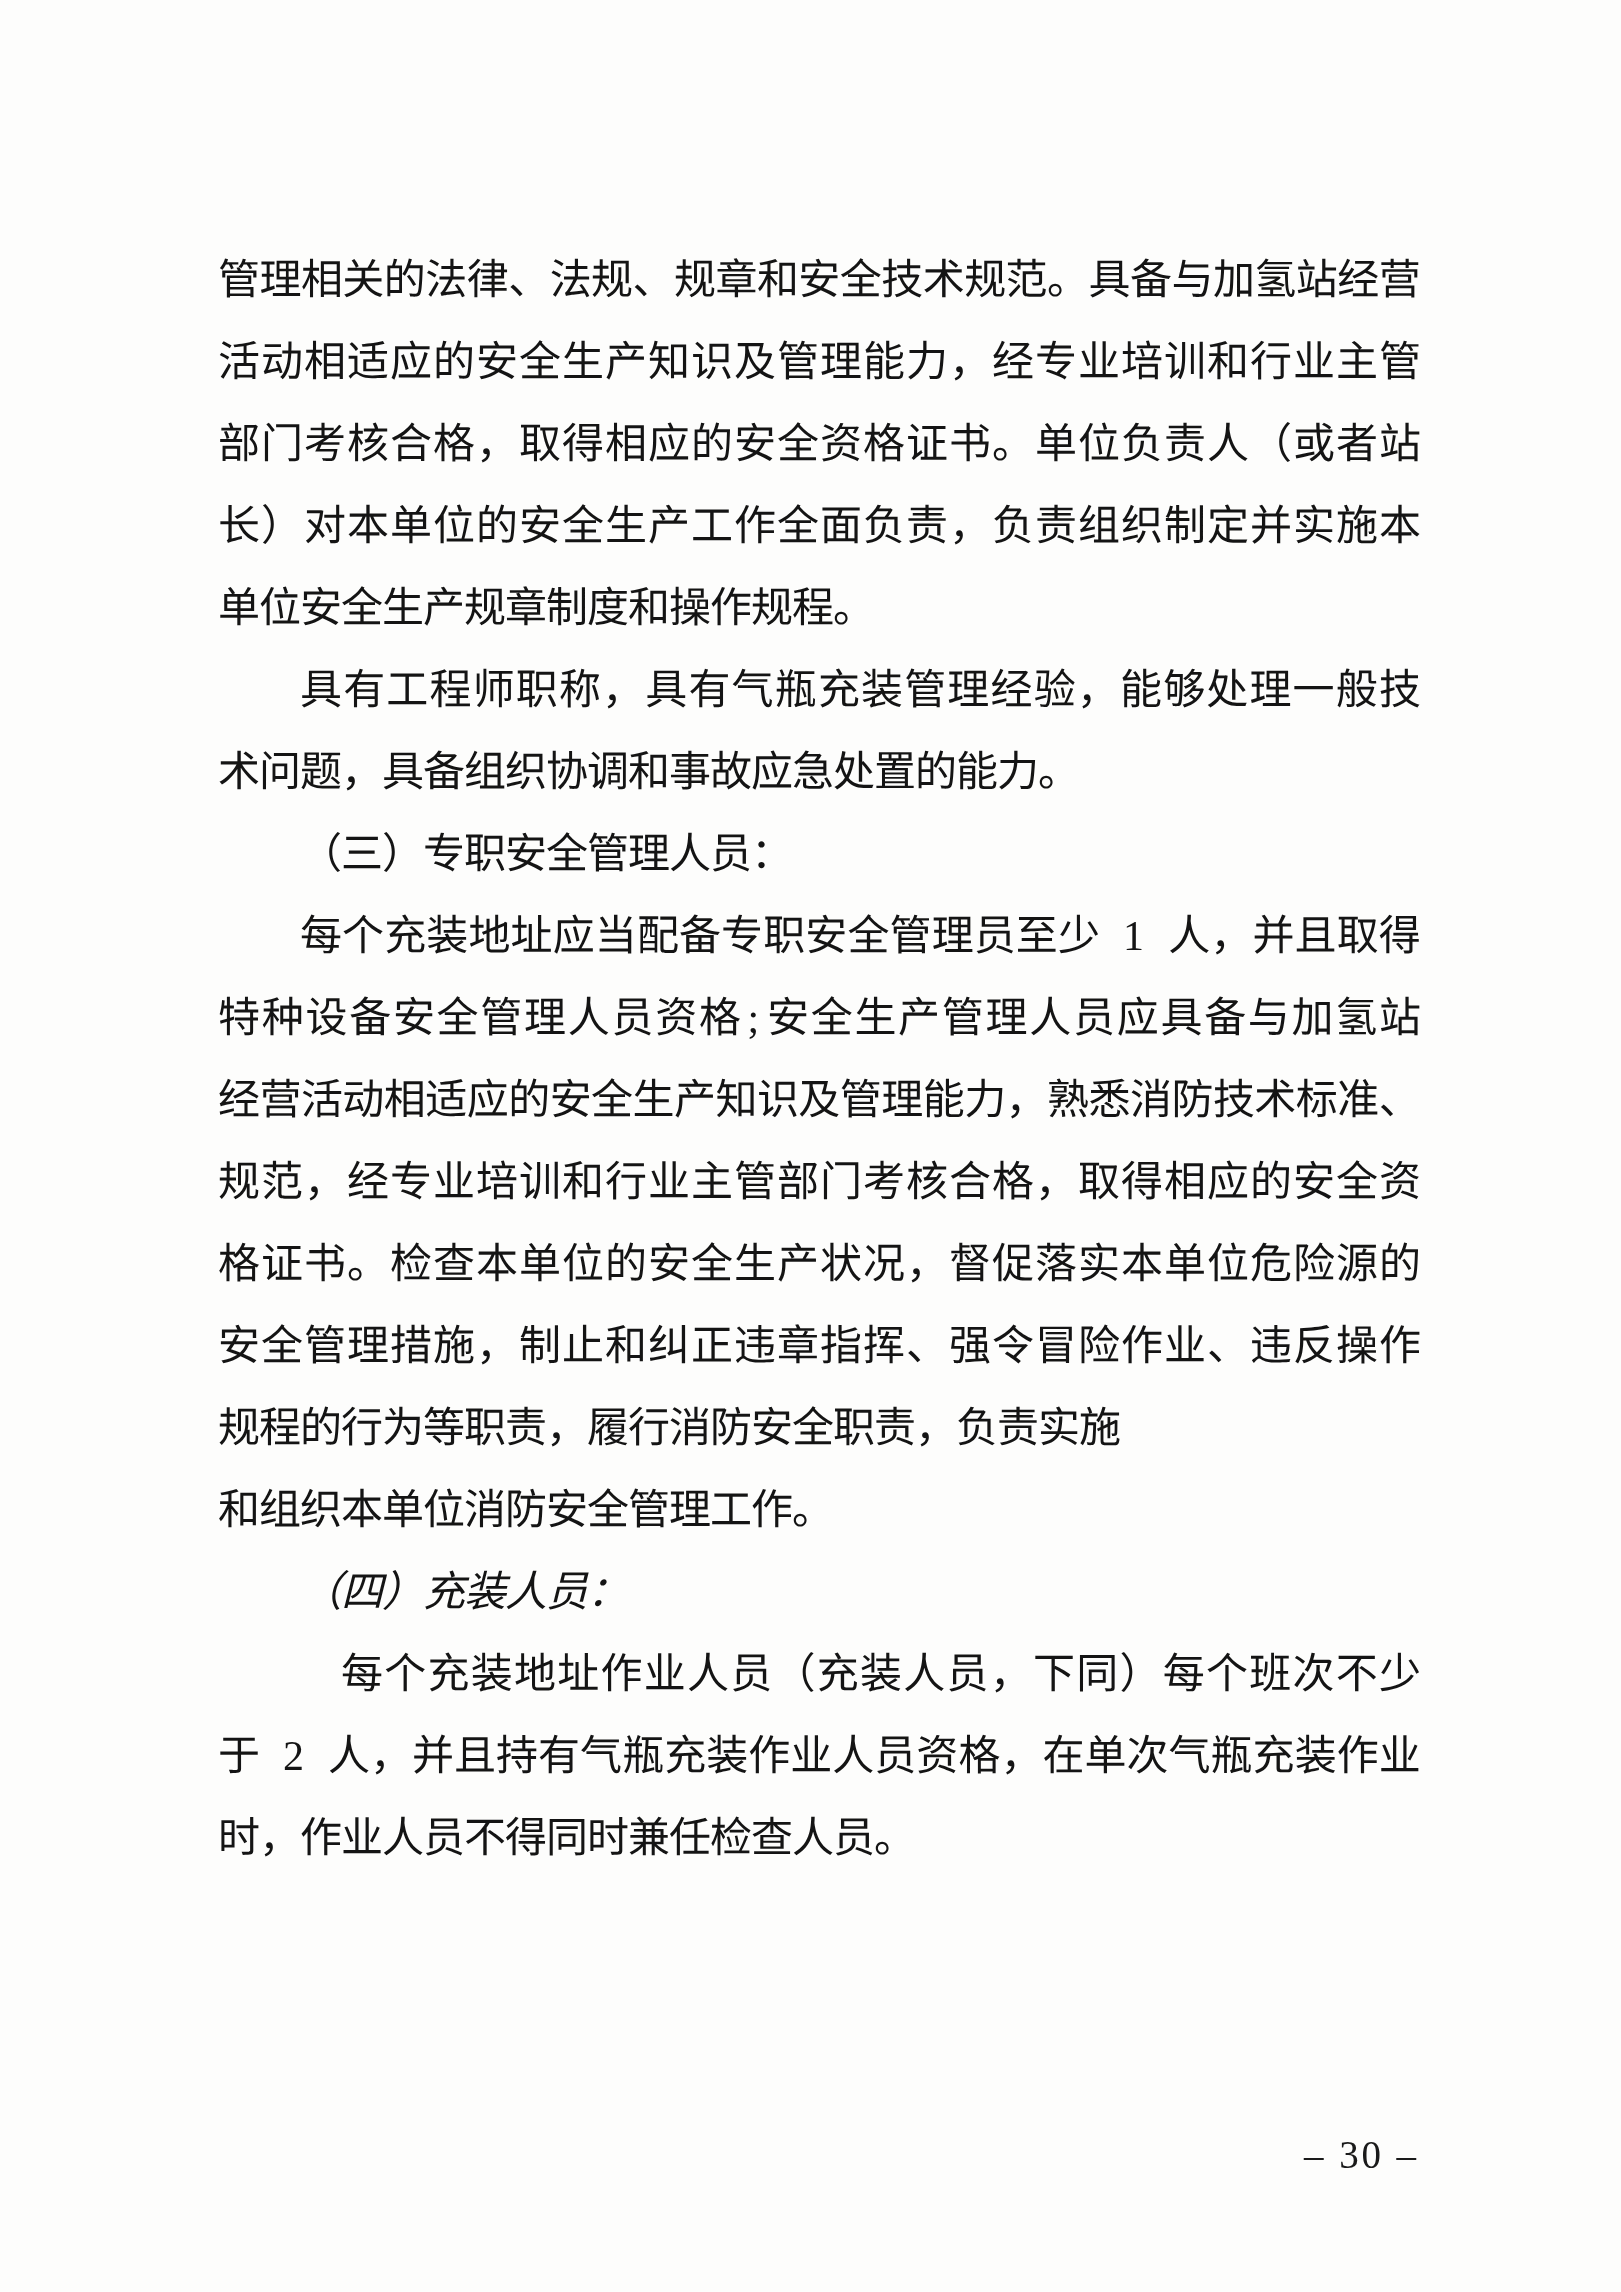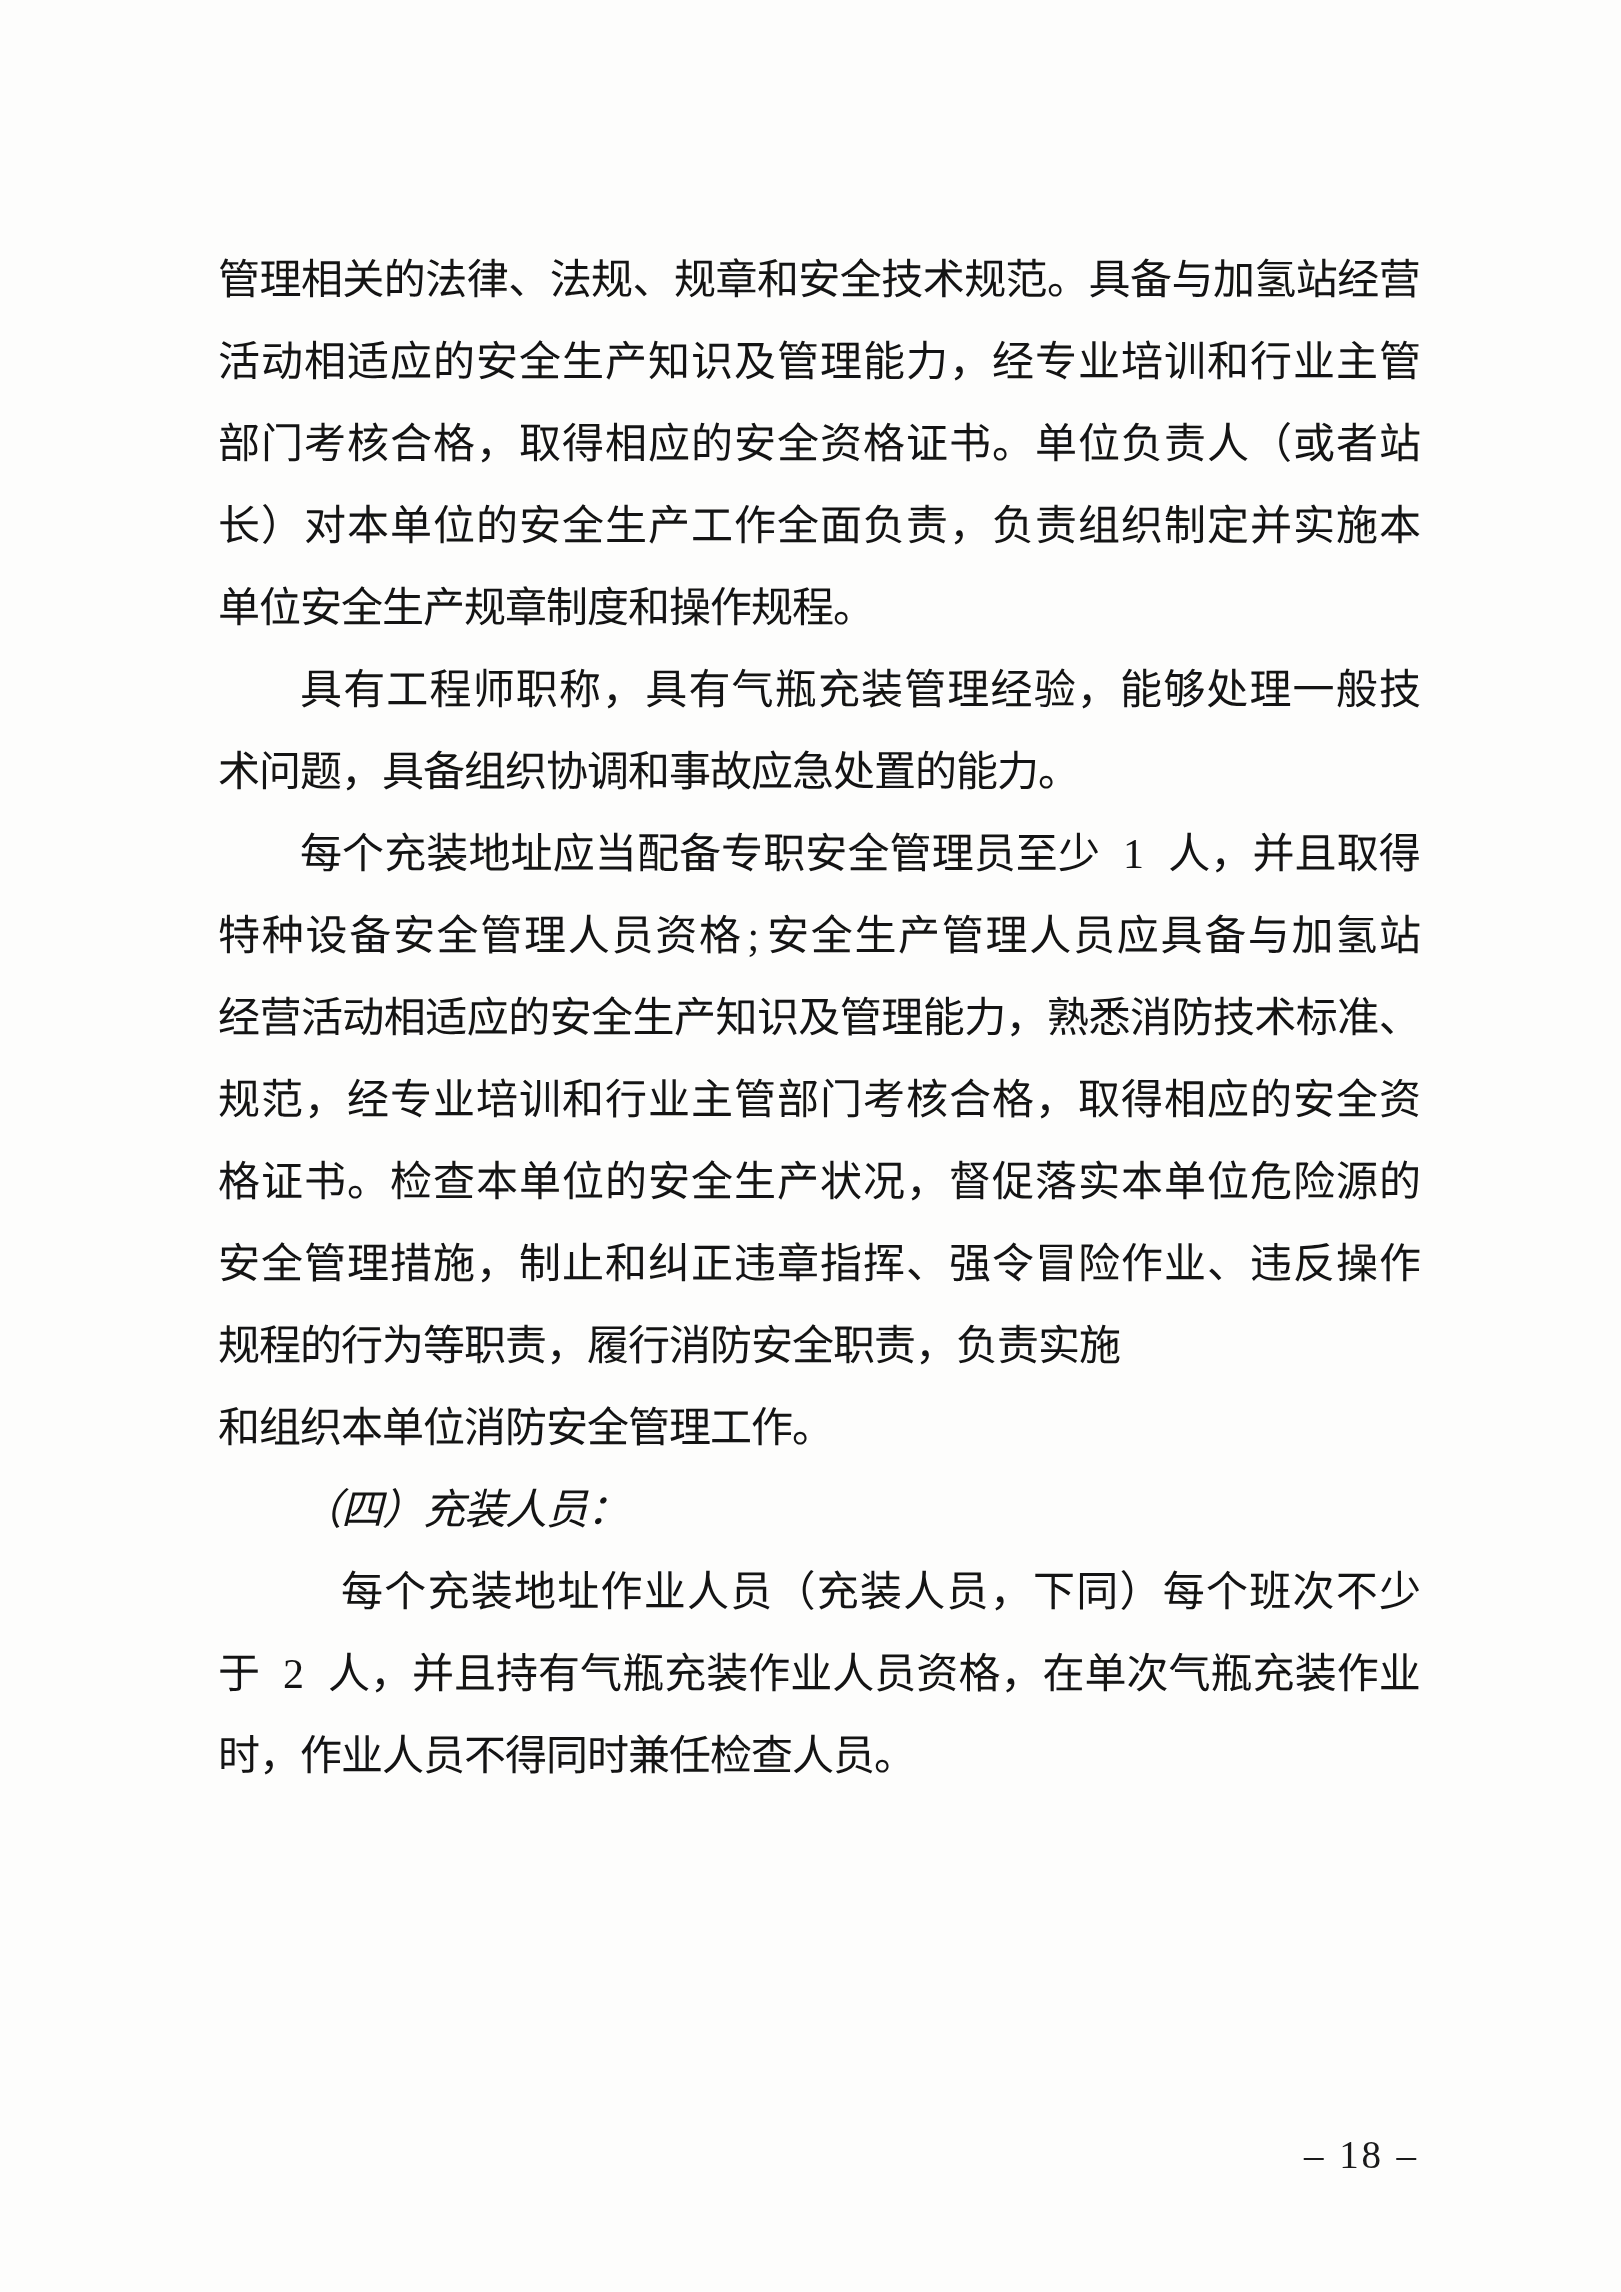--- a/index.html
+++ b/index.html
@@ -206,20 +206,21 @@
         <span class="ch">，</span>
         <span class="ch">能</span>
         <span class="ch">够</span>
         <span class="ch">处</span>
         <span class="ch">理</span>
         <span class="ch">一</span>
         <span class="ch">般</span>
         <span class="ch">技</span>
       </div>
       <div class="line"><span class="ch">术</span><span class="ch">问</span><span class="ch">题</span><span class="ch">，</span><span class="ch">具</span><span class="ch">备</span><span class="ch">组</span><span class="ch">织</span><span class="ch">协</span><span class="ch">调</span><span class="ch">和</span><span class="ch">事</span><span class="ch">故</span><span class="ch">应</span><span class="ch">急</span><span class="ch">处</span><span class="ch">置</span><span class="ch">的</span><span class="ch">能</span><span class="ch">力</span><span class="ch">。</span></div>
+      <div class="line" style="padding-left: 82px;"><span class="ch">（</span><span class="ch">三</span><span class="ch">）</span><span class="ch">专</span><span class="ch">职</span><span class="ch">安</span><span class="ch">全</span><span class="ch">管</span><span class="ch">理</span><span class="ch">人</span><span class="ch">员</span><span class="ch">：</span></div>
       <div class="line fill" style="padding-left: 82px;">
         <span class="ch">每</span>
         <span class="ch">个</span>
         <span class="ch">充</span>
         <span class="ch">装</span>
         <span class="ch">地</span>
         <span class="ch">址</span>
         <span class="ch">应</span>
         <span class="ch">当</span>
         <span class="ch">配</span>
@@ -451,15 +452,15 @@
         <span class="ch">次</span>
         <span class="ch">气</span>
         <span class="ch">瓶</span>
         <span class="ch">充</span>
         <span class="ch">装</span>
         <span class="ch">作</span>
         <span class="ch">业</span>
       </div>
       <div class="line"><span class="ch">时</span><span class="ch">，</span><span class="ch">作</span><span class="ch">业</span><span class="ch">人</span><span class="ch">员</span><span class="ch">不</span><span class="ch">得</span><span class="ch">同</span><span class="ch">时</span><span class="ch">兼</span><span class="ch">任</span><span class="ch">检</span><span class="ch">查</span><span class="ch">人</span><span class="ch">员</span><span class="ch">。</span></div>
     </div>
-  <div class="page-number">– 18 –</div>
+  <div class="page-number">– 30 –</div>
 </div>
 
 
 </body></html>

